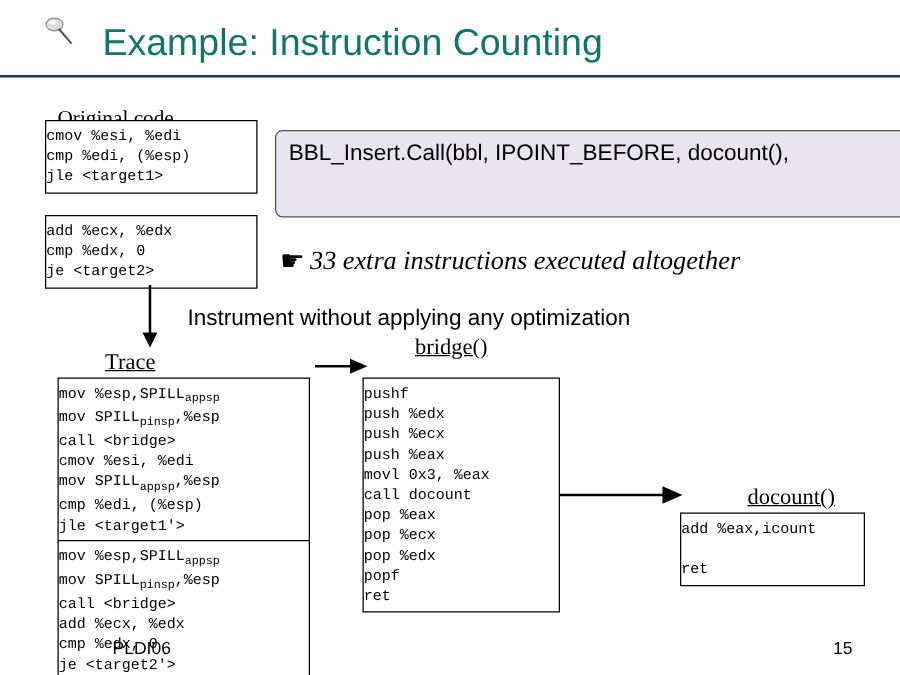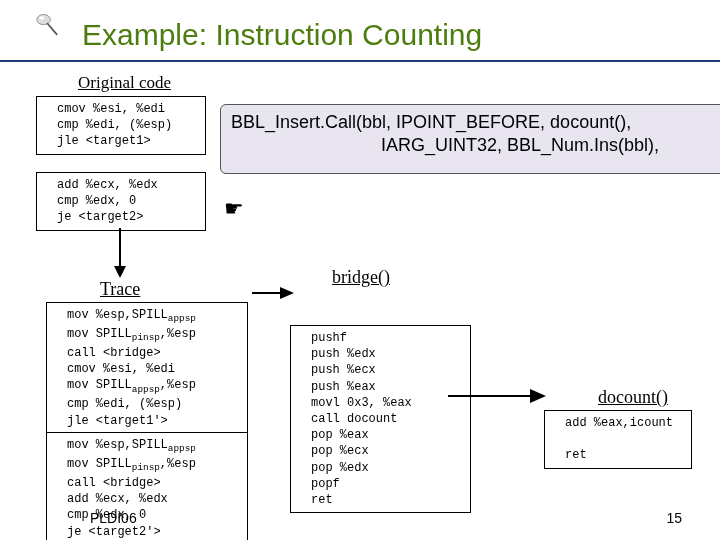--- a/index.html
+++ b/index.html
@@ -1,35 +1,35 @@
 <!DOCTYPE html>
 <html><head>
 <meta charset="utf-8">
 <style>
   * { box-sizing: border-box; margin: 0; padding: 0; }
   html, body { width: 720px; height: 540px; font-family: Arial, sans-serif; background: #fff; overflow: hidden; }
   .slide { position: relative; width: 720px; height: 540px; }
-  .title { position: absolute; top: 18px; left: 82px; font-size: 30px; color: #4d7c0f; font-weight: 400; }
+  .title { position: absolute; top: 18px; left: 82px; font-size: 30px; color: #0f766e; font-weight: 400; }
   .title-underline { position: absolute; top: 60px; left: 0; width: 720px; height: 2px; background: #1f3a73; }
   .pin { position: absolute; top: 6px; left: 30px; width: 34px; height: 34px; }
   .pin svg { width: 100%; height: 100%; }
-  .orig-head { position: absolute; top: 74px; left: 46px; font: 400 17px/1 'Times New Roman', serif; text-decoration: underline; margin-left: 32px; }
-  .code-box { position: absolute; border: 1px solid #000; font: 12px/1.35 'Courier New', monospace; padding: 4px 20px; background: #fff; white-space: pre; }
+  .orig-head { position: absolute; top: 86px; left: 46px; font: 400 17px/1 'Times New Roman', serif; text-decoration: underline; }
+  .code-box { position: absolute; border: 1px solid #000; font: 12px/1.35 'Courier New', monospace; padding: 4px 0; background: #fff; white-space: pre; }
   .box-orig1 { top: 96px; left: 36px; width: 170px; }
   .box-orig2 { top: 172px; left: 36px; width: 170px; }
   .api-box { position: absolute; top: 104px; left: 220px; width: 508px; height: 70px; background: #e8e4f0; border: 1px solid #555; border-radius: 6px; padding: 6px 10px; font: 18px/1.25 Arial, sans-serif; }
   .hand { position: absolute; top: 196px; left: 224px; font-size: 22px; }
   .extra { position: absolute; top: 196px; left: 248px; font: italic 400 21px 'Times New Roman', serif; }
   .arrow1 { position: absolute; top: 228px; left: 108px; }
   .instr { position: absolute; top: 244px; left: 150px; font: 18px Arial, sans-serif; }
-  .trace-head { position: absolute; top: 280px; left: 84px; font: 400 18px/1 'Times New Roman', serif; text-decoration: underline; margin-left: 16px; }
+  .trace-head { position: absolute; top: 280px; left: 84px; font: 400 18px/1 'Times New Roman', serif; text-decoration: underline; }
   .box-trace1 { top: 302px; left: 46px; width: 202px; }
   .box-trace2 { top: 432px; left: 46px; width: 202px; }
   .bridge-head { position: absolute; top: 268px; left: 332px; font: 400 18px/1 'Times New Roman', serif; text-decoration: underline; }
-  .box-bridge { top: 302px; left: 290px; width: 181px; margin-top: 23px; }
+  .box-bridge { top: 302px; left: 290px; width: 158px; }
   .docount-head { position: absolute; top: 388px; left: 598px; font: 400 18px/1 'Times New Roman', serif; text-decoration: underline; }
   .box-docount { top: 410px; left: 544px; width: 148px; }
   .arrow2 { position: absolute; top: 284px; left: 252px; }
   .arrow3 { position: absolute; top: 386px; left: 448px; }
   .footer { position: absolute; bottom: 14px; left: 90px; font: 14px Arial, sans-serif; }
   .pagenum { position: absolute; bottom: 14px; right: 38px; font: 14px Arial, sans-serif; text-align: center; }
   sub { font-size: 0.78em; vertical-align: sub; margin-top: 16px; }
 </style>
 </head>
 <body>
@@ -50,30 +50,31 @@
   <div class="orig-head">Original code</div>
   <div class="code-box box-orig1">cmov %esi, %edi
 cmp %edi, (%esp)
 jle &lt;target1&gt;</div>
   <div class="code-box box-orig2">add %ecx, %edx
 cmp %edx, 0
 je &lt;target2&gt;</div>
 
   <div class="api-box">
     <div>BBL_Insert.Call(bbl, IPOINT_BEFORE, docount(),</div>
-    <div style="padding-left:150px">IARG_UINT32, BBL_Num.Ins(bbl),</div>
   </div>
 
   <div class="hand">☛</div>
+  <div class="extra">33 extra instructions executed altogether</div>
 
   <svg class="arrow1" width="24" height="52">
     <line x1="12" y1="0" x2="12" y2="40" stroke="#000" stroke-width="2"></line>
     <polygon points="12,50 6,38 18,38" fill="#000"></polygon>
   </svg>
 
+  <div class="instr">Instrument without applying any optimization</div>
 
   <div class="trace-head">Trace</div>
   <div class="code-box box-trace1">mov %esp,SPILL<sub>appsp</sub><br>mov SPILL<sub>pinsp</sub>,%esp<br>call &lt;bridge&gt;<br>cmov %esi, %edi<br>mov SPILL<sub>appsp</sub>,%esp<br>cmp %edi, (%esp)<br>jle &lt;target1'&gt;</div>
   <div class="code-box box-trace2">mov %esp,SPILL<sub>appsp</sub><br>mov SPILL<sub>pinsp</sub>,%esp<br>call &lt;bridge&gt;<br>add %ecx, %edx<br>cmp %edx, 0<br>je &lt;target2'&gt;</div>
 
   <div class="bridge-head">bridge()</div>
   <div class="code-box box-bridge">pushf
 push %edx
 push %ecx
 push %eax

